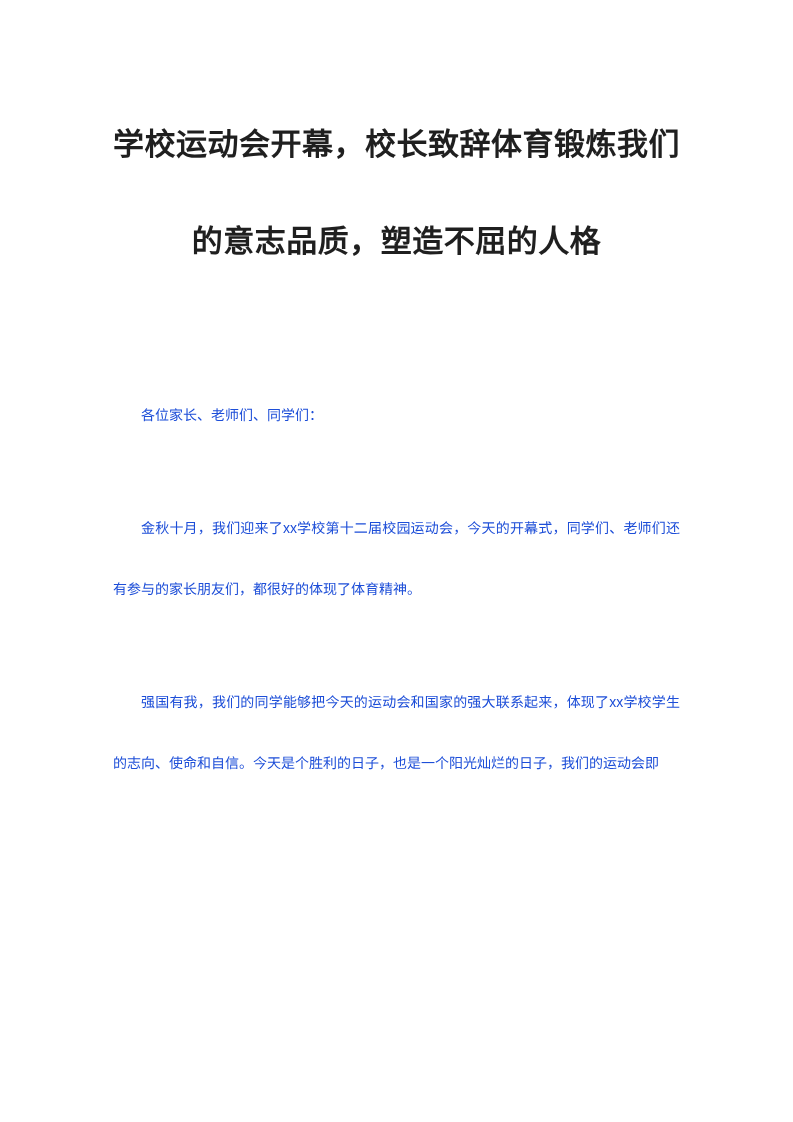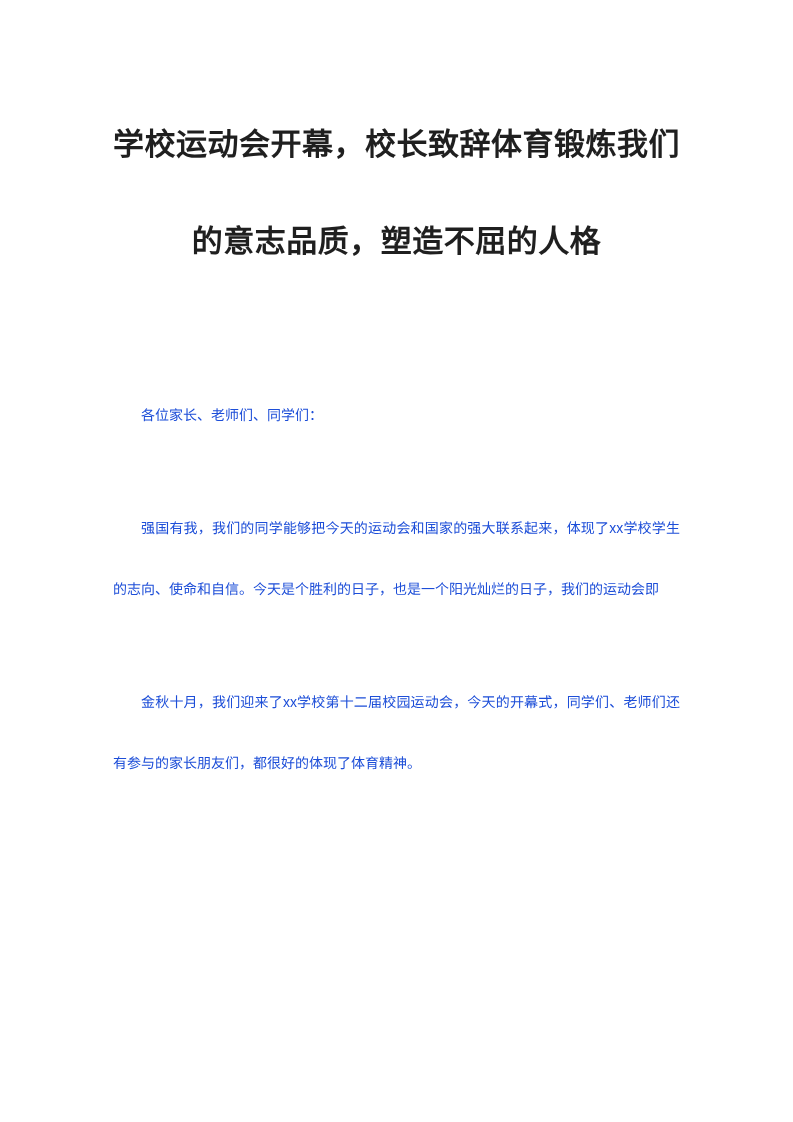--- a/index.html
+++ b/index.html
@@ -41,16 +41,16 @@
 </style>
 </head>
 <body>
 
 <div class="page">
   <h1 class="doc-title">学校运动会开幕，校长致辞体育锻炼我们的意志品质，塑造不屈的人格</h1>
 
   <p class="para">各位家长、老师们、同学们：</p>
 
 
+  <p class="para">金秋十月，我们迎来了xx学校第十二届校园运动会，今天的开幕式，同学们、老师们还有参与的家长朋友们，都很好的体现了体育精神。</p>
+
   <p class="para">强国有我，我们的同学能够把今天的运动会和国家的强大联系起来，体现了xx学校学生的志向、使命和自信。今天是个胜利的日子，也是一个阳光灿烂的日子，我们的运动会即</p>
-
-  <p class="para">金秋十月，我们迎来了xx学校第十二届校园运动会，今天的开幕式，同学们、老师们还有参与的家长朋友们，都很好的体现了体育精神。</p>
 </div>
 
 </body></html>

